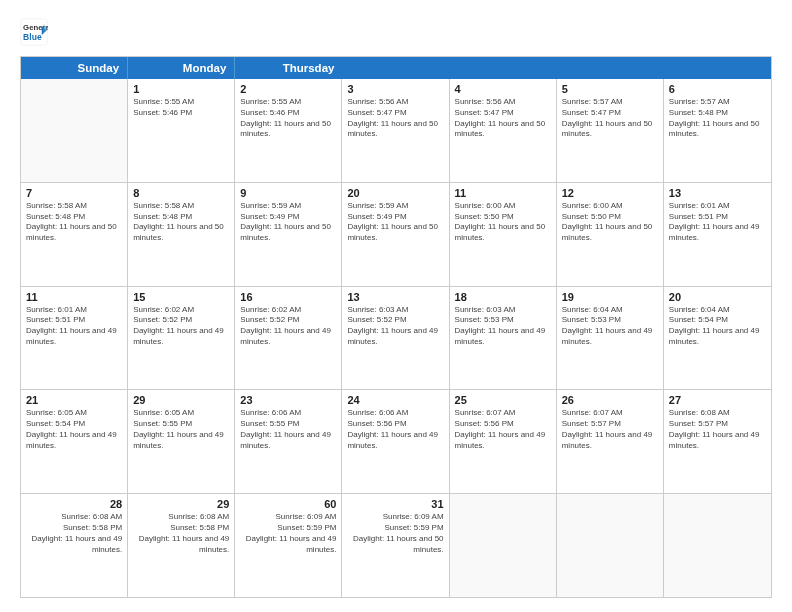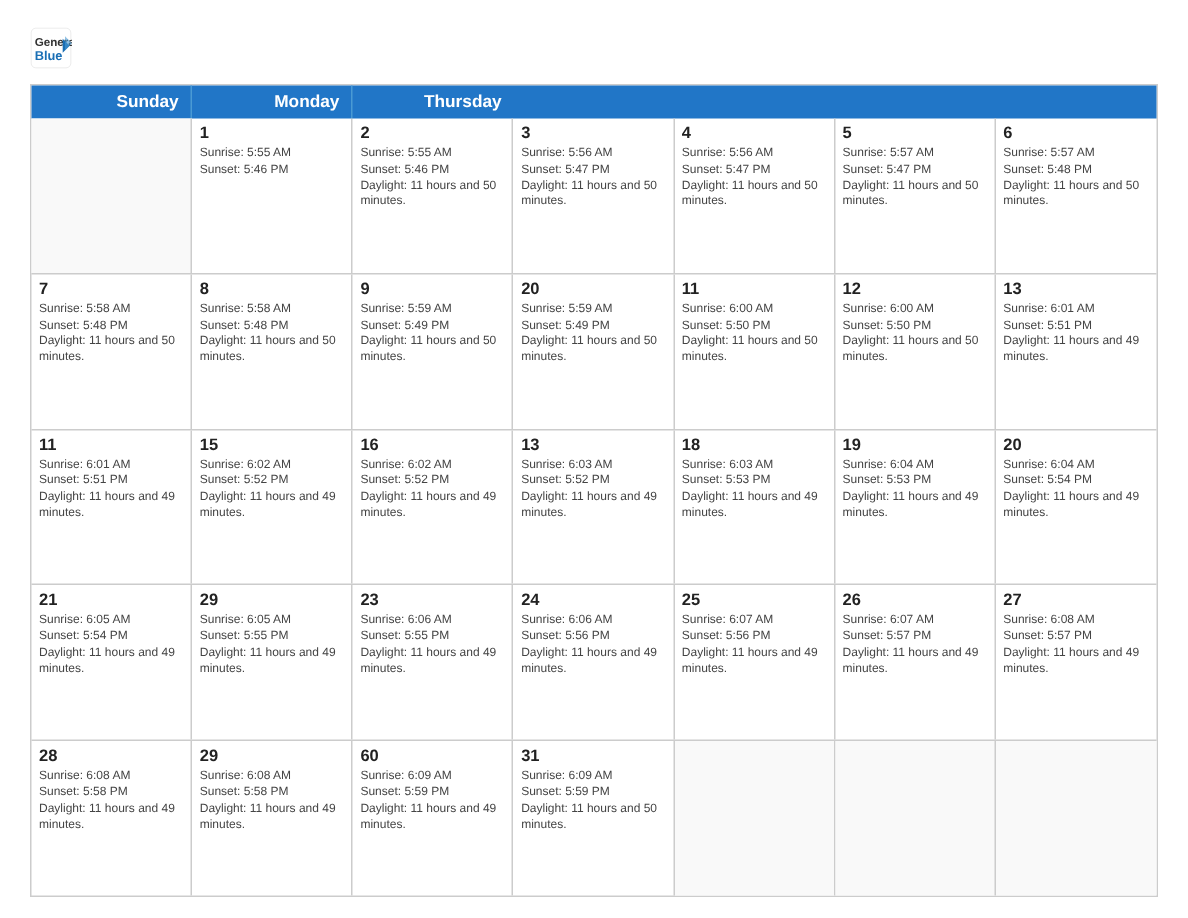--- a/index.html
+++ b/index.html
@@ -71,21 +71,21 @@
       flex: 1;
       display: flex;
       flex-direction: column;
     }
     .cal-row {
       display: grid;
       grid-template-columns: repeat(7, 1fr);
       flex: 1;
       border-bottom: 1px solid #ccc;
     }
-    .cal-row:last-child { border-bottom: none; }
+    .cal-row:last-child { border-bottom: none; text-align: right; }
     .cal-cell {
       border-right: 1px solid #ccc;
       padding: 4px 5px 3px 5px;
       font-size: 8.5px;
       color: #333;
       vertical-align: top;
       min-height: 0;
     }
     .cal-cell:last-child { border-right: none; }
     .cal-cell.empty { background: #f9f9f9; }

